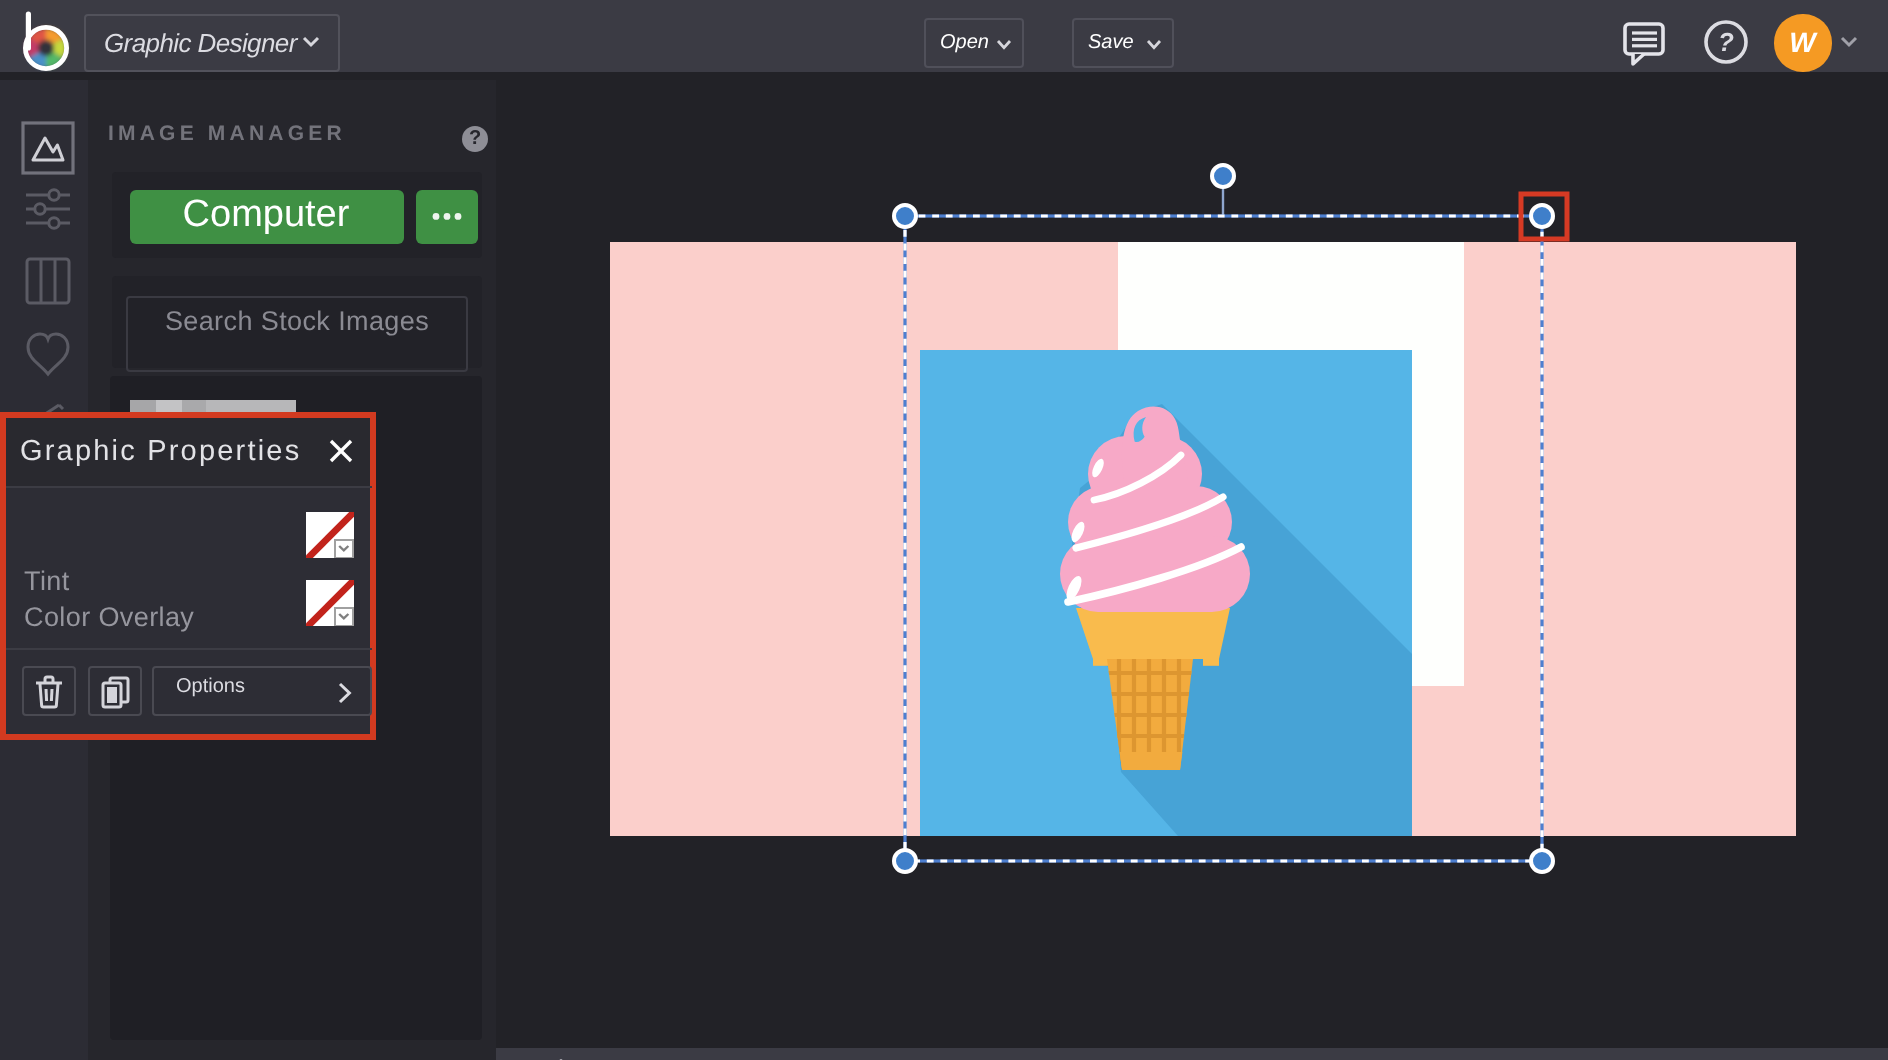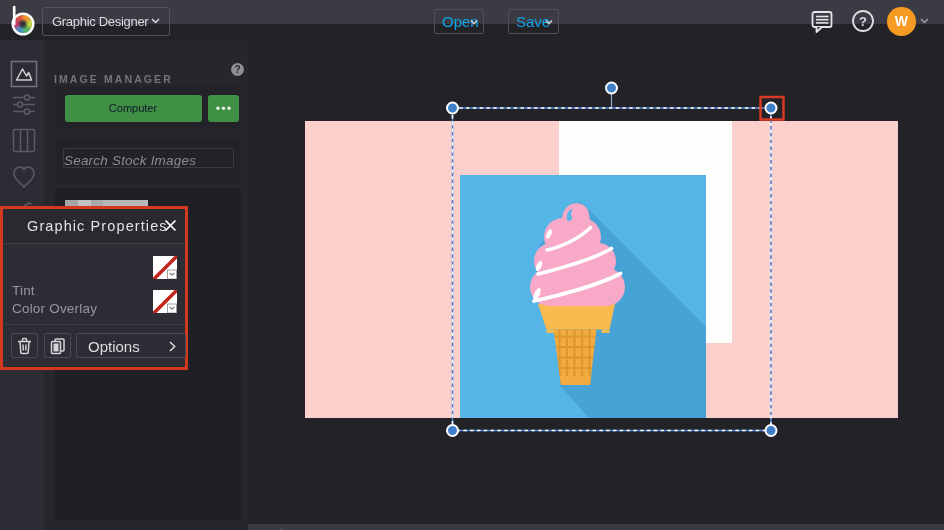--- a/index.html
+++ b/index.html
@@ -1,47 +1,47 @@
 <!DOCTYPE html>
 <html><head>
 <meta charset="utf-8">
 <style>
   html,body{margin:0;padding:0;}
   body{width:944px;height:530px;overflow:hidden;position:relative;
        background:#222227;font-family:"Liberation Sans",sans-serif;
        -webkit-font-smoothing:antialiased;}
   .abs{position:absolute;}
   
-  #topbar{left:0;top:0;width:944px;height:24px;background:#3b3b44;z-index:5;}
+  #topbar{left:0;top:0;width:944px;height:36px;background:#3b3b44;z-index:5;font-style:italic;}
   #gdbtn{left:42px;top:6.5px;width:128px;height:29px;border:1px solid #52525b;
          border-radius:2px;box-sizing:border-box;color:#dcdce2;font-size:14px;
          line-height:27px;padding-left:9px;letter-spacing:0;white-space:nowrap;font-size:13px;letter-spacing:-0.3px;}
   .tbtn{border:1px solid #50505a;border-radius:2px;box-sizing:border-box;
-        color:#0ea5e9;font-size:15px;height:25px;line-height:23px;top:9px;
-        padding-left:7px;}
+        color:#ffffff;font-size:10px;height:25px;line-height:23px;top:9px;
+        padding-left:7px;margin-left:28px;}
   #openbtn{left:434px;width:50px;}
   #savebtn{left:508px;width:51px;}
   
   #rail{left:0;top:40px;width:44px;height:490px;background:#2c2c34;z-index:3;}
   
   #panel{left:44px;top:40px;width:204px;height:490px;background:#26262c;z-index:3;}
   .section{position:absolute;left:12px;width:185px;background:#222228;border-radius:2px;}
   #computer{position:absolute;left:8.5px;top:9px;width:137px;height:26.5px;background:#3f9044;
-            border-radius:3px;color:#0f172a;font-size:11px;text-align:center;line-height:26px;}
+            border-radius:3px;color:#ffffff;font-size:19px;text-align:center;line-height:26px;}
   #dots{position:absolute;left:152px;top:9px;width:31px;height:26.5px;background:#3f9044;border-radius:3px;}
-  #searchbox{position:absolute;left:7px;top:10px;width:171px;height:20px;border:1px solid #3a3a42;
+  #searchbox{position:absolute;left:7px;top:10px;width:171px;height:38px;border:1px solid #3a3a42;
              border-radius:2px;box-sizing:border-box;color:#8b8b93;font-size:13.5px;
-             line-height:24px;letter-spacing:.2px;font-style:italic;}
+             text-align:center;line-height:24px;letter-spacing:.2px;}
   
   #botbar{left:248px;top:497px;width:696px;height:33px;background:#3b3b44;z-index:6;margin-top:27px;}
   
   #popup{left:0px;top:205.5px;width:188px;height:164px;border:3px solid #d23a20;
          box-sizing:border-box;background:#2d2d35;z-index:20;}
   #pophead{position:absolute;left:0;top:0;width:100%;height:34px;background:#29292f;}
-  #poptitle{position:absolute;left:7px;top:9px;color:#e2e2e6;font-size:14.5px;letter-spacing:1.1px;margin-left:17px;}
+  #poptitle{position:absolute;left:7px;top:9px;color:#e2e2e6;font-size:14.5px;letter-spacing:1.1px;}
   .poplabel{position:absolute;left:9px;color:#96969e;font-size:13.5px;letter-spacing:.2px;}
   .swatch{position:absolute;left:150px;width:24px;height:23.5px;background:#fff;overflow:hidden;}
   .popbtn{position:absolute;border:1px solid #4a4a52;border-radius:2px;box-sizing:border-box;
           top:124px;height:25.5px;}
   
   #droparea{position:absolute;left:11px;top:148px;width:186px;height:332px;background:#1f1f25;border-radius:2px;}
 </style>
 </head>
 <body>
 
@@ -193,21 +193,21 @@
       <line x1="27.5" y1="89.5" x2="27.5" y2="111.5"></line>
     </g>
 
     <path d="M24 147 C20 142 14 139.5 14 133.5 C14 129.5 17 127 20 127 C22 127 23.5 128 24 129.5 C24.5 128 26 127 28 127 C31 127 34 129.5 34 133.5 C34 139.5 28 142 24 147 Z" fill="none" stroke="#5b5b64" stroke-width="1.5"></path>
     <path d="M18 170 L29.5 162.5" stroke="#5b5b64" stroke-width="1.5" fill="none"></path>
     <path d="M29.5 162.5 L31.5 164.5" stroke="#5b5b64" stroke-width="1.5" fill="none"></path>
   </svg>
 </div>
 
 <div id="panel" class="abs">
-  <div class="abs" style="left:10px;top:21px;color:#73737b;font-size:10.5px;font-weight:bold;letter-spacing:2.1px;margin-top:12px;">IMAGE MANAGER</div>
+  <div class="abs" style="left:10px;top:21px;color:#73737b;font-size:10.5px;font-weight:bold;letter-spacing:2.1px;">IMAGE MANAGER</div>
   <div class="abs" style="left:187px;top:22.5px;width:13px;height:13px;border-radius:50%;background:#8e8e96;
        color:#26262c;font-size:10px;font-weight:bold;text-align:center;line-height:13.5px;">?</div>
   <div class="section" style="top:46px;height:43px;">
     <div id="computer">Computer</div>
     <div id="dots">
       <svg width="31" height="26.5" viewBox="0 0 31 26.5">
         <circle cx="10" cy="13.2" r="1.7" fill="#eef4ee"></circle>
         <circle cx="15.5" cy="13.2" r="1.7" fill="#eef4ee"></circle>
         <circle cx="21" cy="13.2" r="1.7" fill="#eef4ee"></circle>
       </svg>
@@ -322,19 +322,19 @@
   </div>
   <div class="popbtn" style="left:40.5px;width:27px;">
     <svg width="25" height="24" viewBox="0 0 25 24">
       <g stroke="#d4d4da" stroke-width="1.5" fill="none">
         <rect x="10" y="5" width="9" height="12" rx="1"></rect>
         <rect x="6.5" y="7.5" width="9" height="12" rx="1" fill="#2d2d35"></rect>
         <rect x="8.5" y="9.5" width="5" height="8" fill="#d4d4da" stroke="none"></rect>
       </g>
     </svg>
   </div>
-  <div class="popbtn" style="left:73px;width:110px;color:#dcdce2;font-size:15px;">
+  <div class="popbtn" style="left:73px;width:110px;color:#dcdce2;font-size:10px;">
     <span style="position:absolute;left:11px;top:4px;">Options</span>
     <svg class="abs" style="right:9px;top:7px" width="7" height="11" viewBox="0 0 7 11">
       <polyline points="1,1 5.7,5.5 1,10" fill="none" stroke="#dcdce2" stroke-width="1.5"></polyline>
     </svg>
   </div>
 </div>
 
 </body></html>

